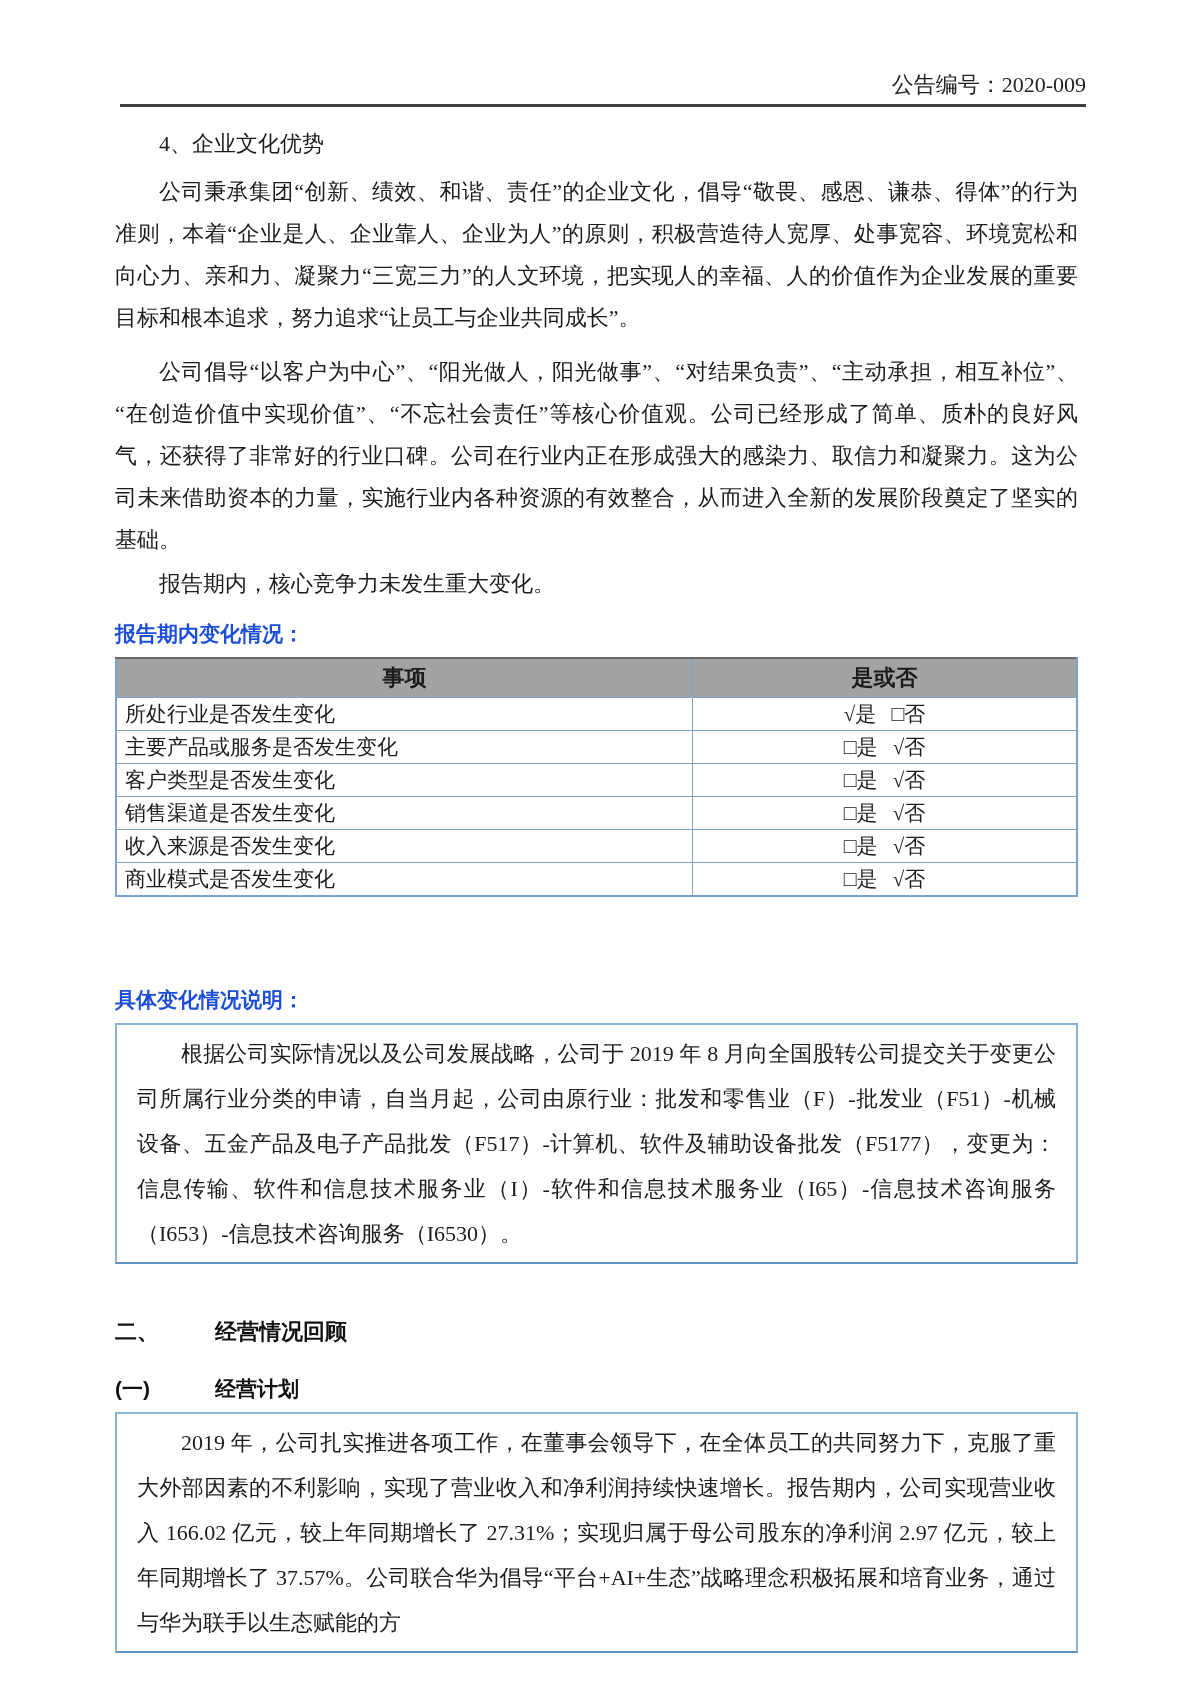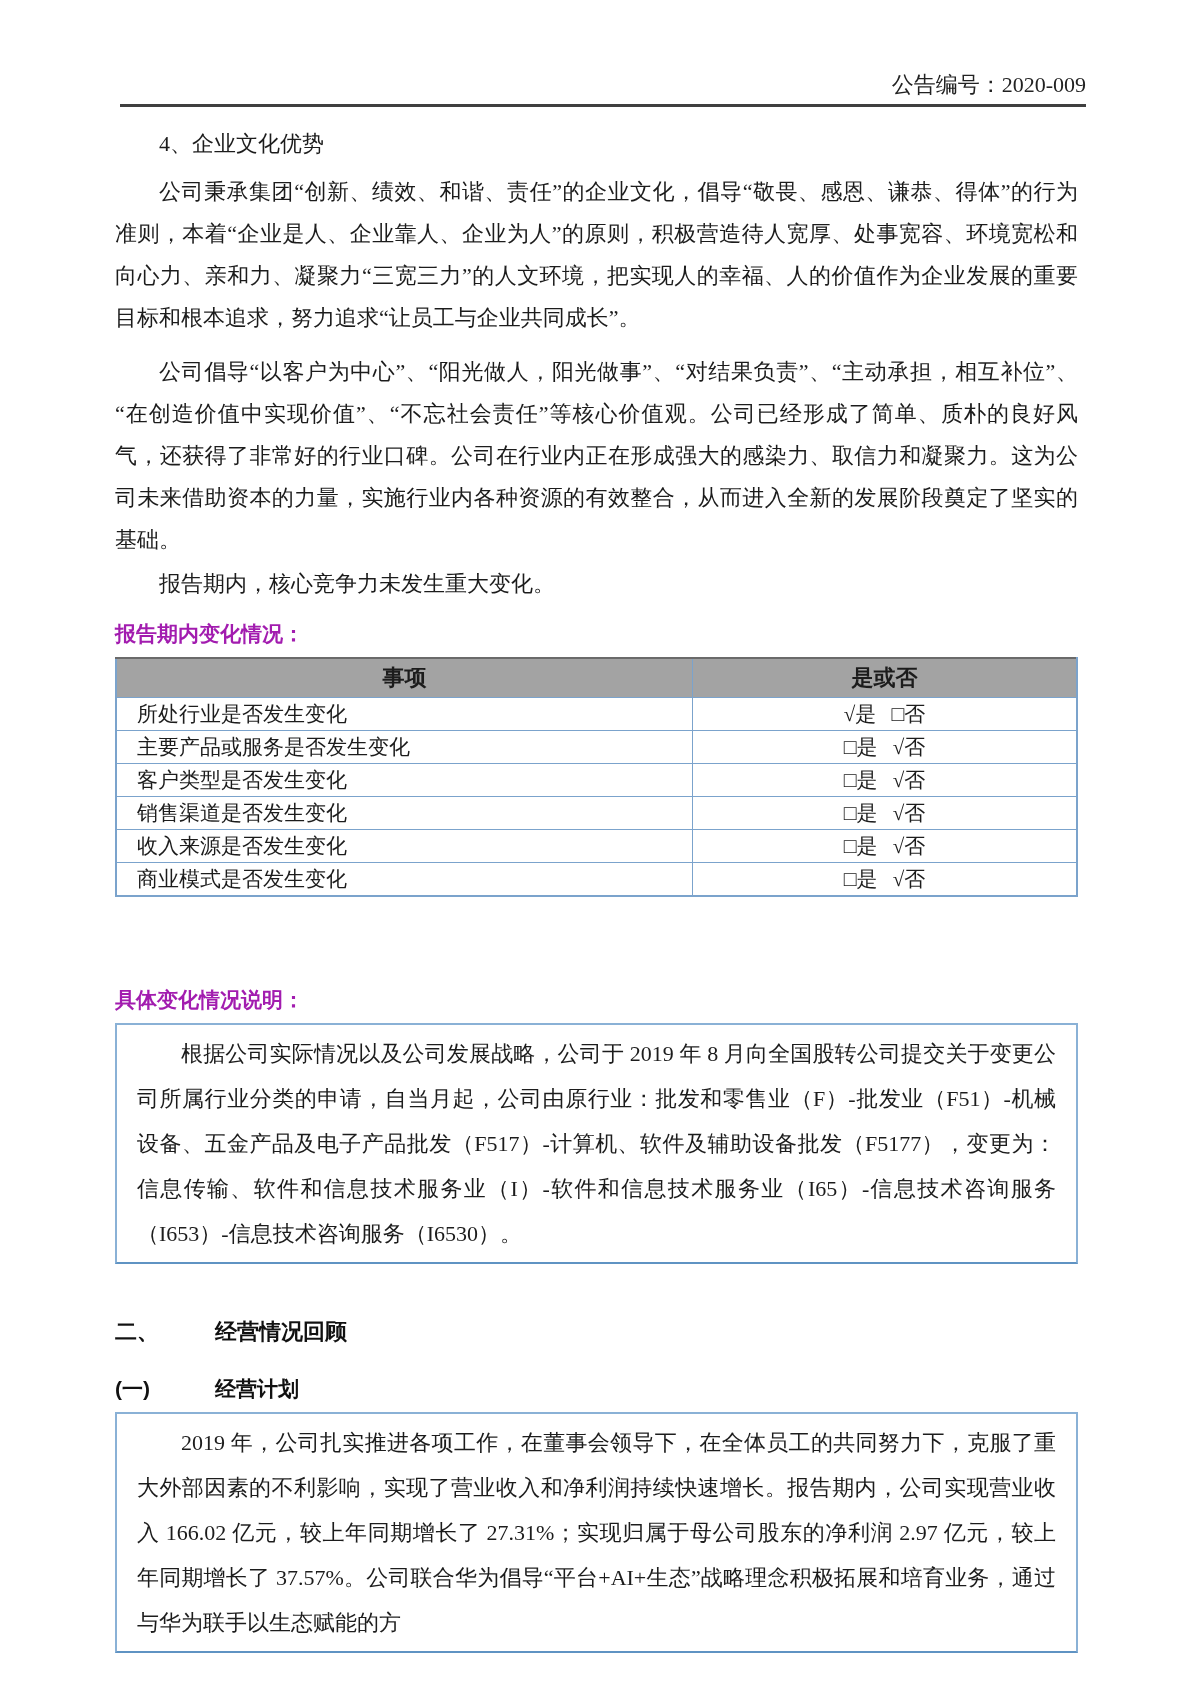--- a/index.html
+++ b/index.html
@@ -17,35 +17,35 @@
   }
   .header-rule{height:3px;background:#3f3f3f;margin:6px -8px 0 5px;}
   
   .s4-title{margin:22px 0 0;padding-left:44px;font-size:22px;font-weight:normal;line-height:30px;}
   .para{font-size:22px;line-height:42px;text-align:justify;text-indent:2em;margin:12px 0 0;}
   .para.first{}
   .para.single{margin-top:2px;}
   
   .bold-label{
     font-family:"Liberation Sans","DejaVu Sans",sans-serif;
-    font-weight:bold;font-size:21px;line-height:30px;color:#a21caf;
+    font-weight:bold;font-size:21px;line-height:30px;color:#1d4ed8;
   }
   .label-changes{margin-top:14px;}
   .label-detail{margin-top:88px;}
   
   table.changes{
     width:100%;border-collapse:collapse;margin-top:8px;
     border:2px solid #7ba3cc;border-top-color:#6a6a6a;
   }
   table.changes th{
     background:#a3a3a3;border:1px solid #7ba3cc;height:36px;
     font-size:22px;font-weight:bold;text-align:center;
   }
   table.changes td{
-    border:1px solid #7ba3cc;height:30px;font-size:21px;padding:1px 20px;
+    border:1px solid #7ba3cc;height:30px;font-size:21px;padding:1px 8px;
   }
   td.item-cell{text-align:left;width:60%;}
   td.answer-cell{text-align:center;word-spacing:10px;}
   
   .text-box{
     border:2px solid #8ab1d6;border-bottom-color:#5f93c3;
     margin-top:8px;padding:6px 20px;
   }
   .text-box p{margin:0;font-size:22px;line-height:45px;text-align:justify;text-indent:2em;}
   

